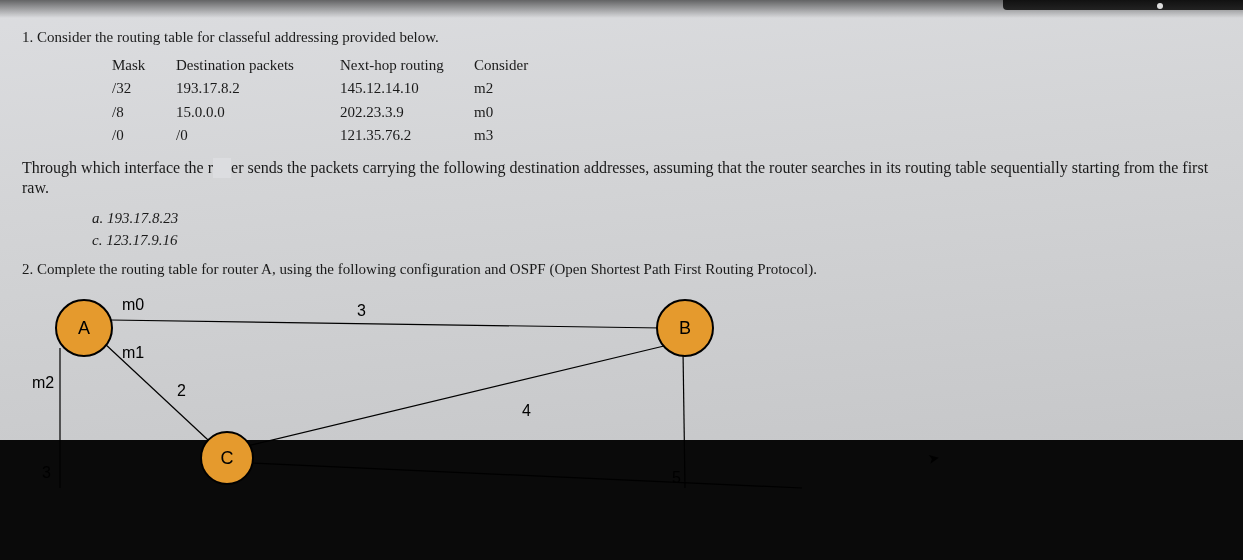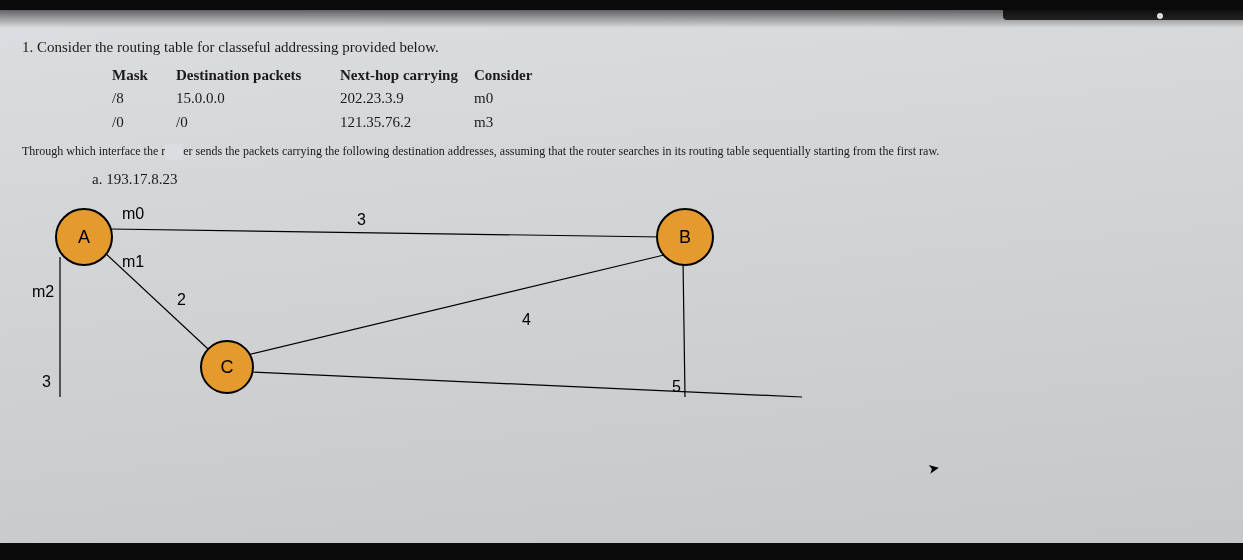--- a/index.html
+++ b/index.html
@@ -6,23 +6,23 @@
     margin: 0;
     padding: 0;
     width: 1243px;
     height: 560px;
     background: #0a0a0a;
     font-family: "Times New Roman", Times, serif;
     overflow: hidden;
   }
   .sheet {
     position: relative;
-    margin: 10px auto;
+    margin: 0 auto;
     width: 1243px;
-    height: 533px;
+    height: 440px;
     background: linear-gradient(175deg, #dcdde0 0%, #d3d4d6 40%, #c6c7c9 100%);
     color: #1a1a1a;
     padding: 28px 22px 0 22px;
     box-sizing: border-box;
     font-size: 15px;
     line-height: 1.3;
   }
   .sheet::before {
     content: "";
     position: absolute;
@@ -35,40 +35,40 @@
   .tbl {
     margin-left: 90px;
     margin-top: 2px;
     border-collapse: collapse;
   }
   .tbl th, .tbl td {
     text-align: left;
     padding: 2px 14px 2px 0;
     font-weight: normal;
   }
-  .tbl th { font-weight: bold; }
+  .tbl th { font-weight: normal; }
   .col-mask { width: 50px; }
   .col-dest { width: 150px; }
   .col-next { width: 120px; }
   .col-if   { width: 60px; }
   .q1-body {
     margin-top: 10px;
-    font-size: 12px;
+    font-size: 16px;
   }
   .cursor-gap {
     display: inline-block;
     width: 18px;
     background: #dcdde0;
     position: relative;
   }
   .opts {
     margin-left: 70px;
     margin-top: 10px;
   }
-  .opts div { margin-bottom: 2px; }
+  .opts div { margin-bottom: 2px; font-style: italic; }
   .q2-title { margin-top: 10px; }
   .diagram {
     position: relative;
     margin-top: 8px;
     width: 780px;
     height: 200px;
   }
   .diagram svg {
     position: absolute;
     top: 0; left: 0;
@@ -135,22 +135,28 @@
   <div class="q1-title">
     <span>1.</span>
     <span>Consider the routing table for classeful addressing provided below.</span>
   </div>
 
   <table class="tbl">
     <tbody>
         <tr>
       <th class="col-mask">Mask</th>
       <th class="col-dest">Destination packets</th>
-      <th class="col-next">Next-hop carrying</th>
+      <th class="col-next">Next-hop routing</th>
       <th class="col-if">Consider</th>
+    </tr>
+    <tr>
+      <td>/32</td>
+      <td>193.17.8.2</td>
+      <td>145.12.14.10</td>
+      <td>m2</td>
     </tr>
     <tr>
       <td>/8</td>
       <td>15.0.0.0</td>
       <td>202.23.3.9</td>
       <td>m0</td>
     </tr>
     <tr>
       <td>/0</td>
       <td>/0</td>
@@ -162,22 +168,30 @@
 
   <div class="q1-body">
     <span>Through which interface the r</span><span class="cursor-gap">&nbsp;</span><span>er sends the packets carrying the following destination addresses, assuming that the router searches in its routing table sequentially starting from the first raw.</span>
   </div>
 
   <div class="opts">
     <div>
       <span>a.</span>
       <span>193.17.8.23</span>
     </div>
-  </div>
-
+    <div>
+      <span>c.</span>
+      <span>123.17.9.16</span>
+    </div>
+  </div>
+
+  <div class="q2-title">
+    <span>2.</span>
+    <span>Complete the routing table for router A, using the following configuration and OSPF (Open Shortest Path First Routing Protocol).</span>
+  </div>
 
   <div class="diagram">
     <svg viewBox="0 0 780 200">
 
       <line class="edge" x1="88" y1="32" x2="640" y2="40"></line>
       <line class="edge" x1="82" y1="55" x2="200" y2="165"></line>
       <line class="edge" x1="38" y1="60" x2="38" y2="200"></line>
       <line class="edge" x1="225" y1="158" x2="642" y2="58"></line>
       <line class="edge" x1="661" y1="62" x2="663" y2="200"></line>
       <line class="edge" x1="228" y1="175" x2="780" y2="200"></line>

